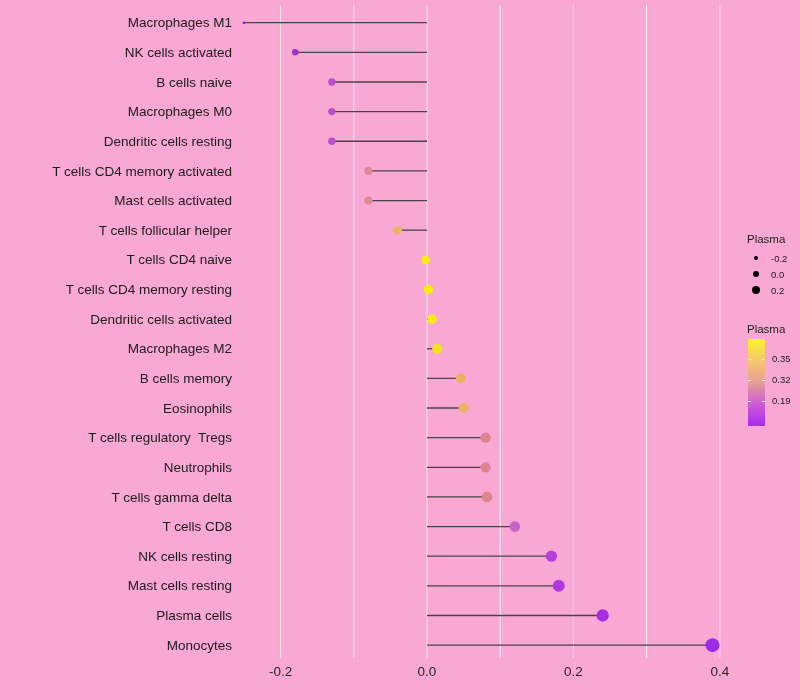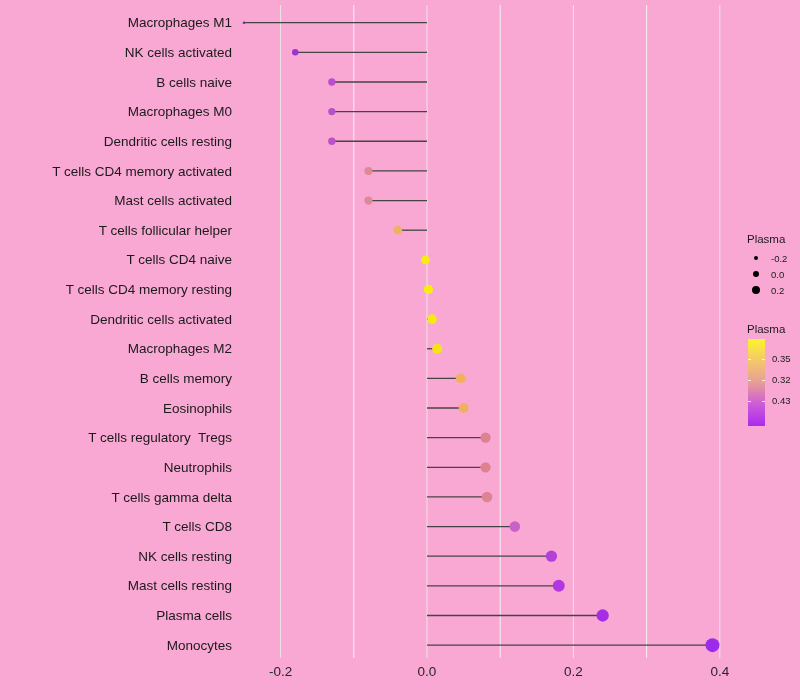--- a/index.html
+++ b/index.html
@@ -132,16 +132,16 @@
     <div class="lg-bar-wrap">
       <div class="lg-bar" id="pv-bar" style="background: linear-gradient(rgb(252, 244, 44), rgb(244, 199, 108), rgb(231, 158, 150), rgb(204, 92, 216), rgb(170, 43, 238));"></div>
       <div class="pv-tick" style="left:0;top:19.5px"></div>
       <div class="pv-tick" style="left:14px;top:19.5px"></div>
       <div class="pv-tick" style="left:0;top:40.5px"></div>
       <div class="pv-tick" style="left:14px;top:40.5px"></div>
       <div class="pv-tick" style="left:0;top:61.5px"></div>
       <div class="pv-tick" style="left:14px;top:61.5px"></div>
       <span class="pv-label" style="top:14px">0.35</span>
       <span class="pv-label" style="top:35px">0.32</span>
-      <span class="pv-label" style="top:56px">0.43</span>
+      <span class="pv-label" style="top:56px">0.19</span>
     </div>
   </div>
 </div>
 
 </body></html>

